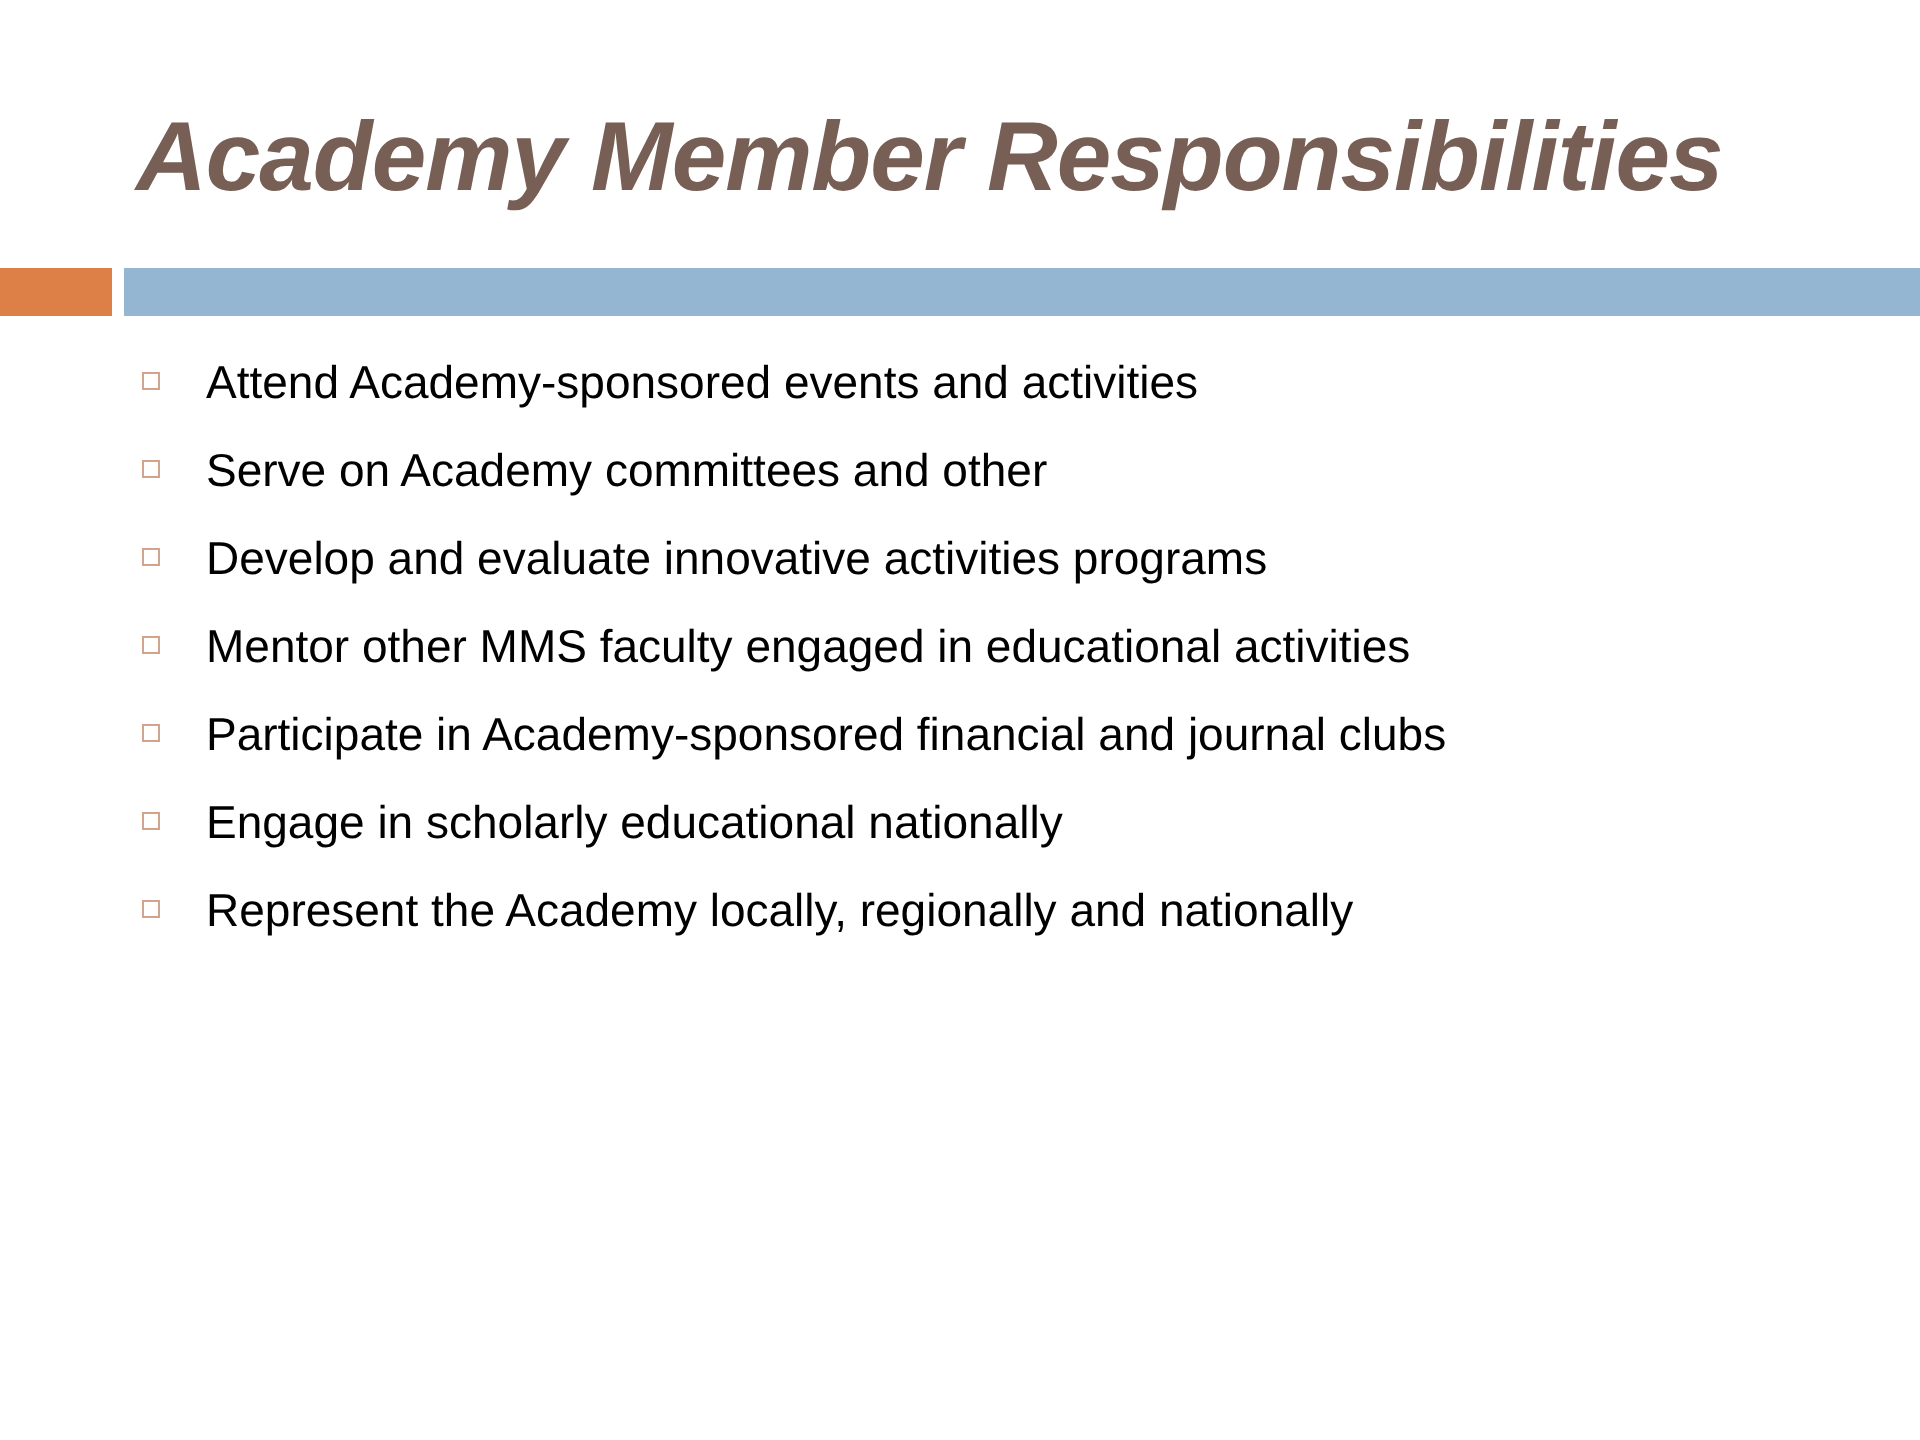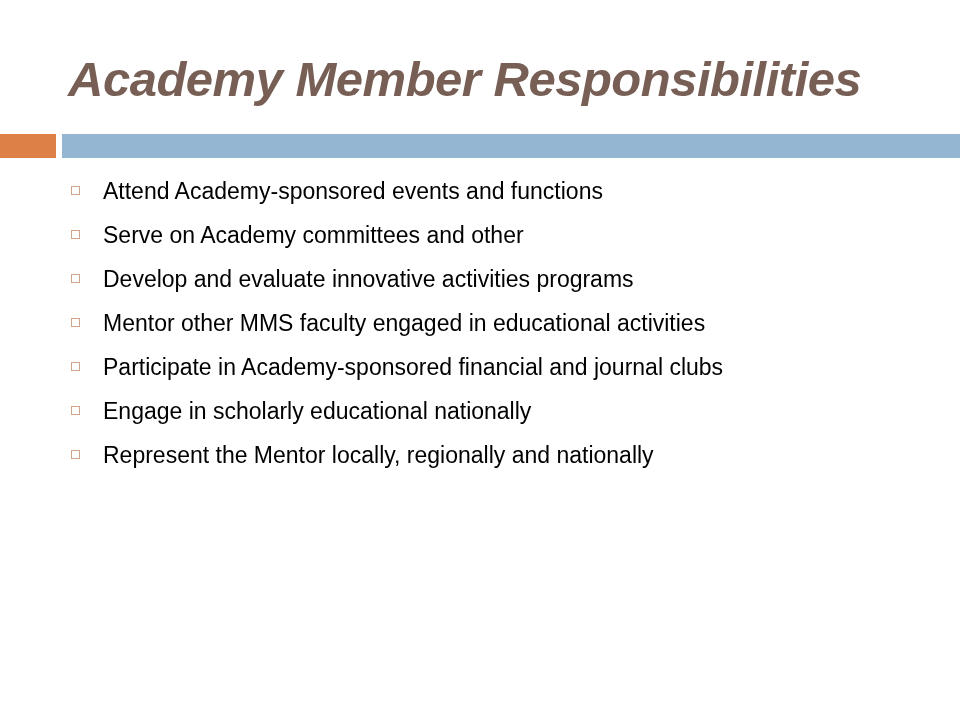--- a/index.html
+++ b/index.html
@@ -73,21 +73,21 @@
 
 <div class="slide">
   <h1 class="title">Academy Member Responsibilities</h1>
 
   <div class="bar-orange"></div>
   <div class="bar-blue"></div>
 
   <ul class="bullets">
     <li class="bullet-item">
       <span class="bullet-box"></span>
-      <span class="bullet-text">Attend Academy-sponsored events and functions</span>
+      <span class="bullet-text">Attend Academy-sponsored events and activities</span>
     </li>
     <li class="bullet-item">
       <span class="bullet-box"></span>
       <span class="bullet-text">Serve on Academy committees and other</span>
     </li>
     <li class="bullet-item">
       <span class="bullet-box"></span>
       <span class="bullet-text">Develop and evaluate innovative activities programs</span>
     </li>
     <li class="bullet-item">
@@ -97,16 +97,16 @@
     <li class="bullet-item">
       <span class="bullet-box"></span>
       <span class="bullet-text">Participate in Academy-sponsored financial and journal clubs</span>
     </li>
     <li class="bullet-item">
       <span class="bullet-box"></span>
       <span class="bullet-text">Engage in scholarly educational nationally</span>
     </li>
     <li class="bullet-item">
       <span class="bullet-box"></span>
-      <span class="bullet-text">Represent the Mentor locally, regionally and nationally</span>
+      <span class="bullet-text">Represent the Academy locally, regionally and nationally</span>
     </li>
   </ul>
 </div>
 
 </body></html>

